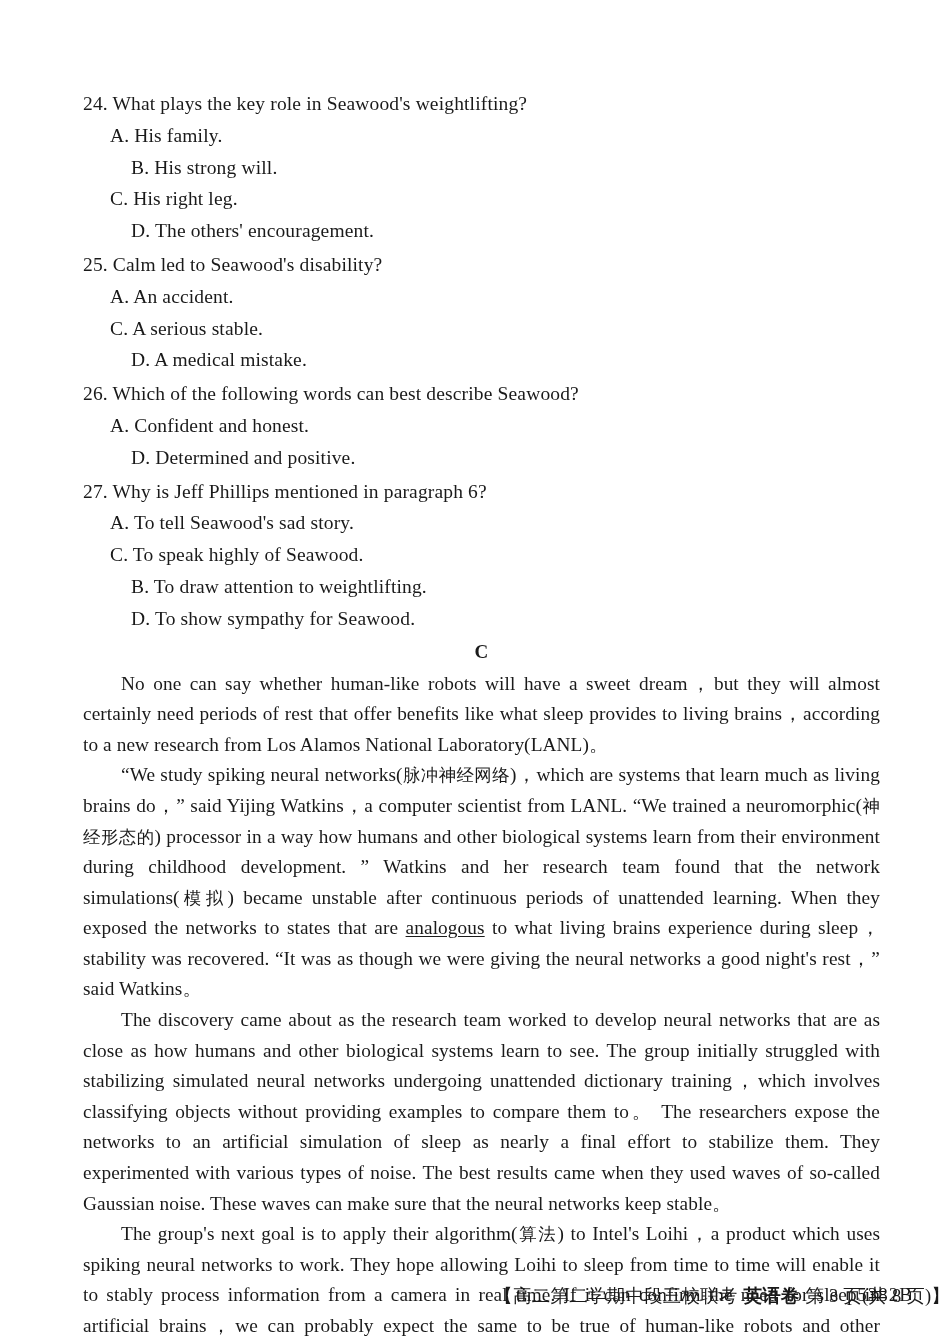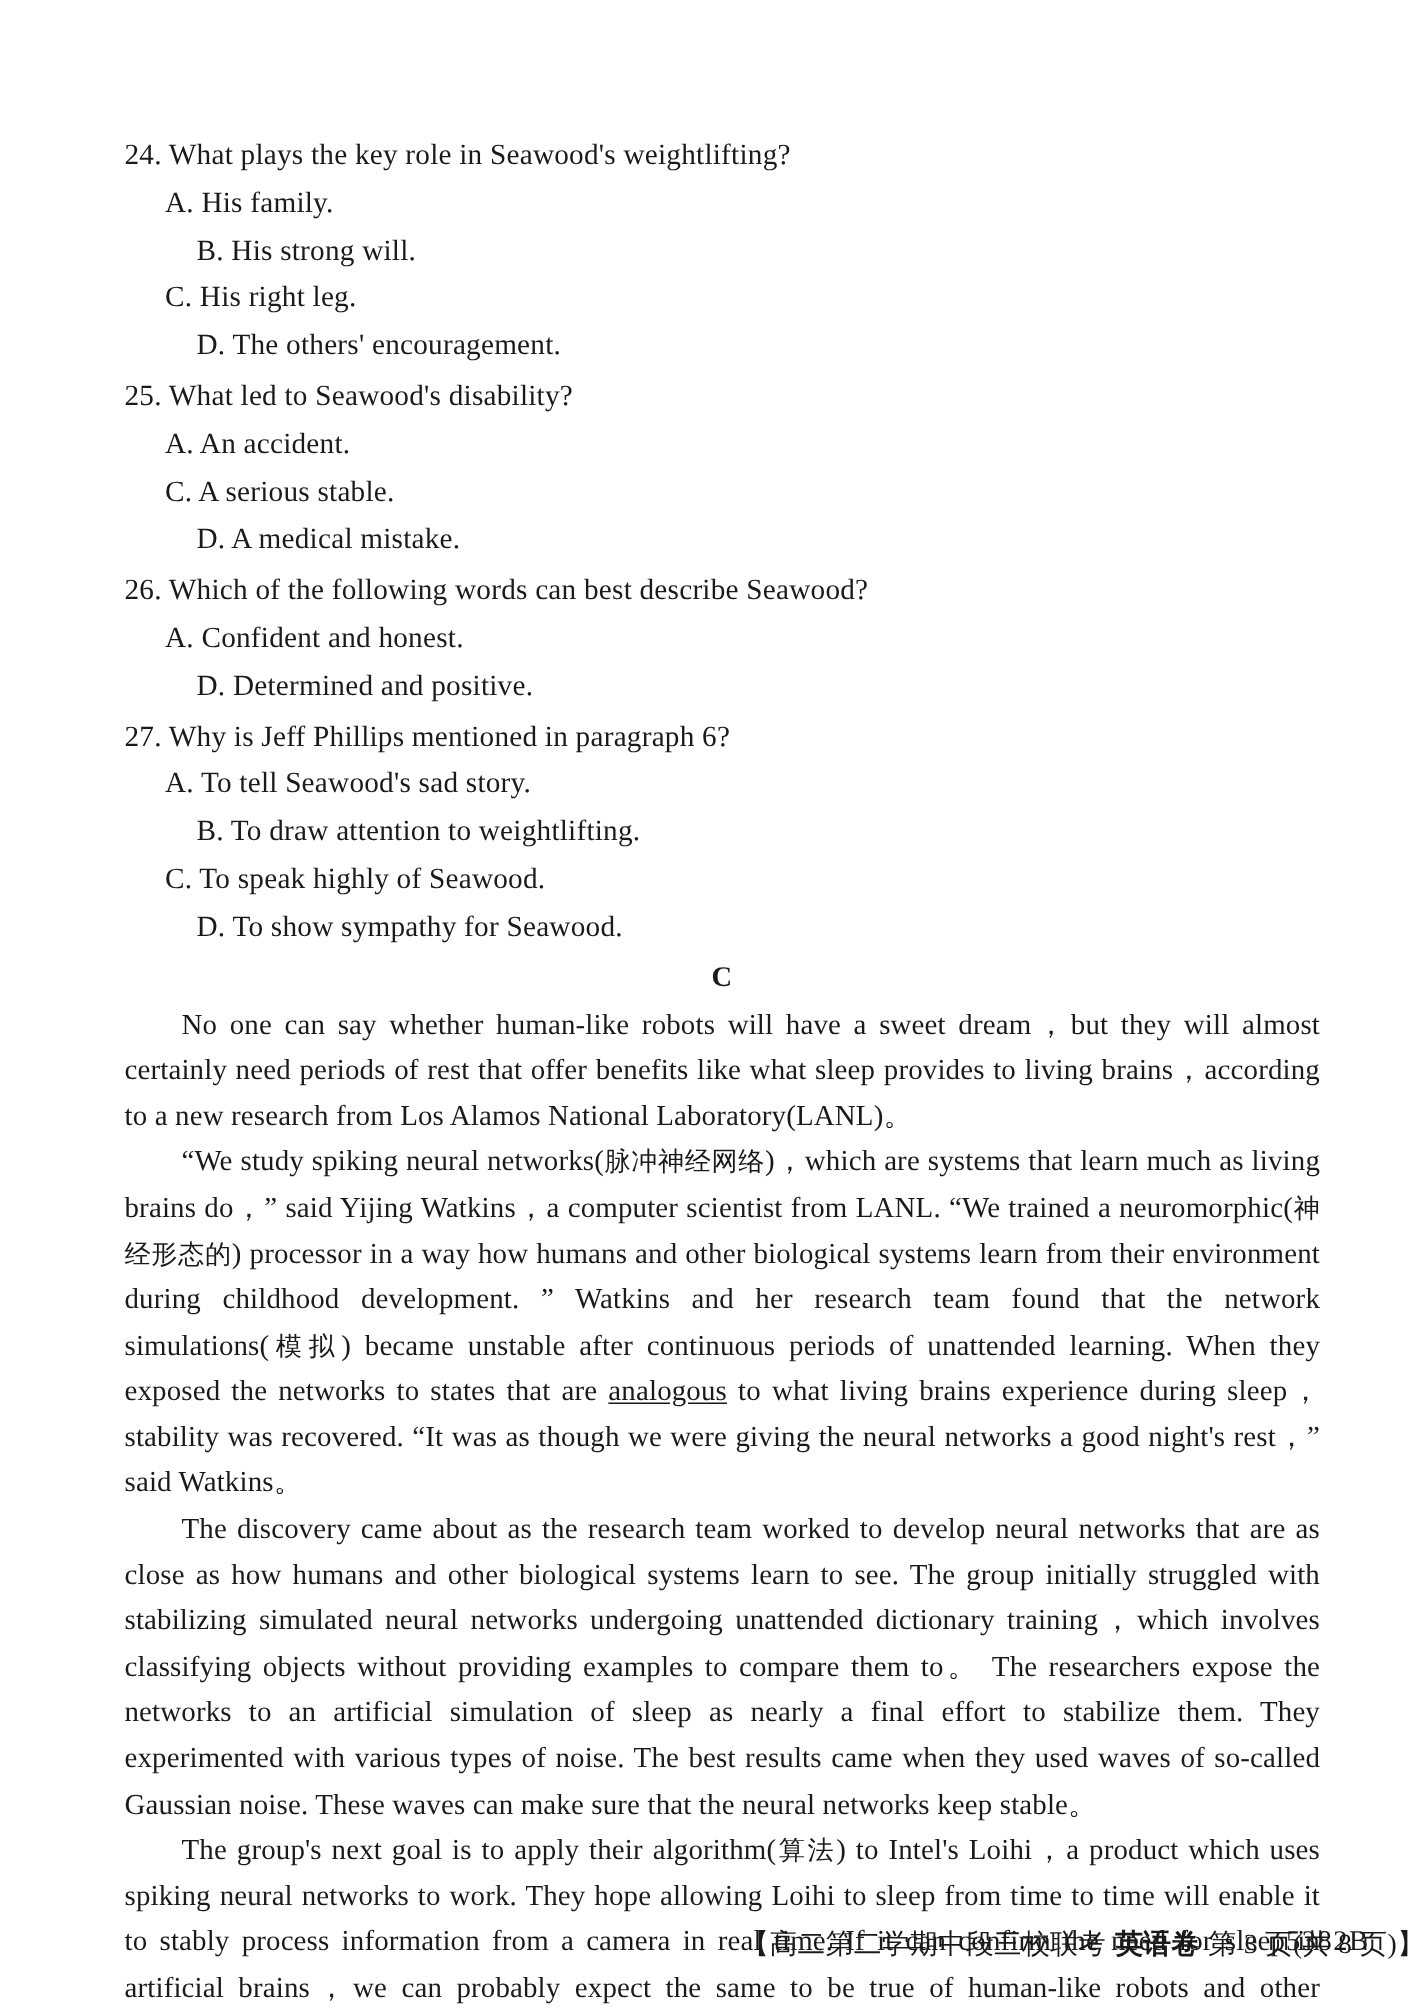--- a/index.html
+++ b/index.html
@@ -134,42 +134,42 @@
       <div class="q-stem"><span>24.</span> <span>What plays the key role in Seawood's weightlifting?</span></div>
       <div class="q-options">
         <div class="opt col-a">A. His family.</div>
         <div class="opt col-b">B. His strong will.</div>
         <div class="opt col-a">C. His right leg.</div>
         <div class="opt col-b">D. The others' encouragement.</div>
       </div>
     </div>
 
     <div class="question">
-      <div class="q-stem"><span>25.</span> <span>What led to Seawood's disability?</span></div>
+      <div class="q-stem"><span>25.</span> <span>Calm led to Seawood's disability?</span></div>
       <div class="q-options">
         <div class="opt col-a">A. An accident.</div>
         <div class="opt col-a">C. A serious stable.</div>
         <div class="opt col-b">D. A medical mistake.</div>
       </div>
     </div>
 
     <div class="question">
       <div class="q-stem"><span>26.</span> <span>Which of the following words can best describe Seawood?</span></div>
       <div class="q-options">
         <div class="opt col-a">A. Confident and honest.</div>
         <div class="opt col-b">D. Determined and positive.</div>
       </div>
     </div>
 
     <div class="question">
       <div class="q-stem"><span>27.</span> <span>Why is Jeff Phillips mentioned in paragraph 6?</span></div>
       <div class="q-options">
         <div class="opt col-a">A. To tell Seawood's sad story.</div>
+        <div class="opt col-a">C. To speak highly of Seawood.</div>
         <div class="opt col-b">B. To draw attention to weightlifting.</div>
-        <div class="opt col-a">C. To speak highly of Seawood.</div>
         <div class="opt col-b">D. To show sympathy for Seawood.</div>
       </div>
     </div>
 
     <div class="section-label">C</div>
 
     <p class="para indent">No one can say whether human-like robots will have a sweet dream，but they will almost certainly need periods of rest that offer benefits like what sleep provides to living brains，according to a new research from Los Alamos National Laboratory(LANL)。</p>
 
     <p class="para indent"><span>“We study spiking neural networks(</span><span class="cn">脉冲神经网络</span><span>)，which are systems that learn much as living brains do，” said Yijing Watkins，a computer scientist from LANL. “We trained a neuromorphic(</span><span class="cn">神经形态的</span><span>) processor in a way how humans and other biological systems learn from their environment during childhood development. ” Watkins and her research team found that the network simulations(</span><span class="cn">模拟</span><span>) became unstable after continuous periods of unattended learning. When they exposed the networks to states that are </span><u>analogous</u><span> to what living brains experience during sleep，stability was recovered. “It was as though we were giving the neural networks a good night's rest，” said Watkins。</span></p>
 

